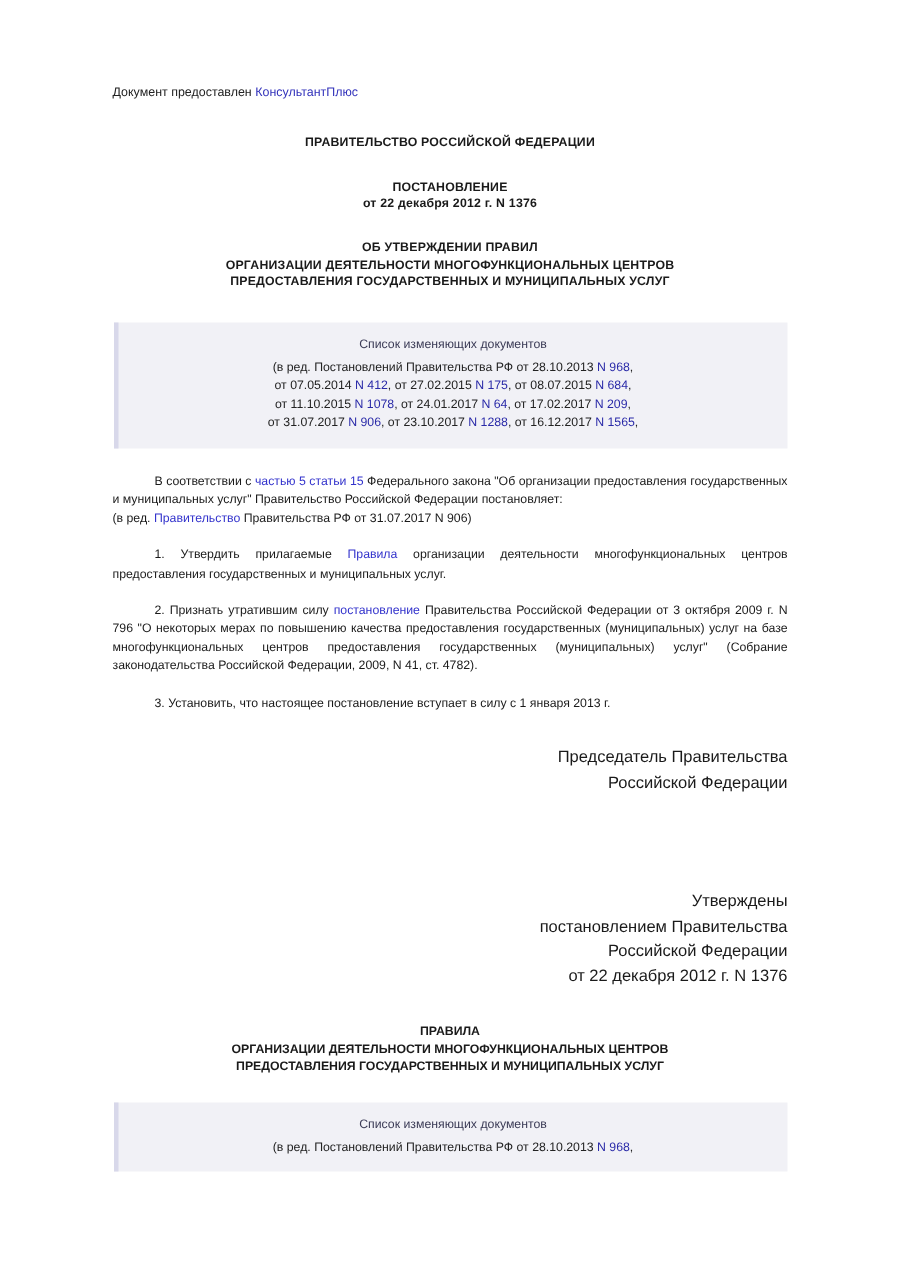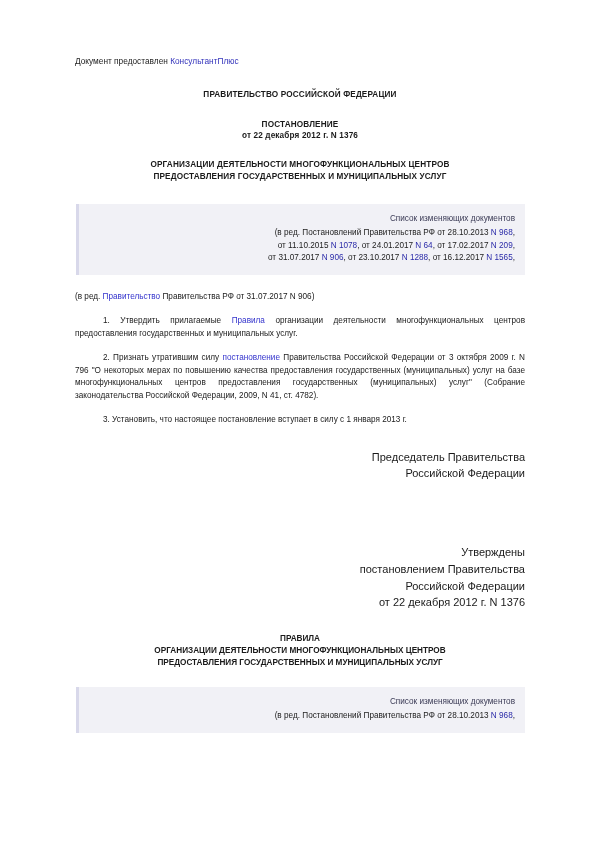--- a/index.html
+++ b/index.html
@@ -40,21 +40,21 @@
     letter-spacing: 0.15px;
   }
   .gap-22 { height: 22px; }
   .gap-18 { height: 18px; }
   .gap-16 { height: 16px; }
   .gap-12 { height: 12px; }
 
   .chglist {
     background: #f1f1f6;
     border-left: 3px solid #d8d8ea;
-    text-align: right;
+    text-align: center;
     padding: 9px 10px 10px 10px;
     box-sizing: border-box;
     margin-left: 1px;
     font-size: 8.2px;
     line-height: 1.52;
     color: #222222;
   }
   .chglist .ttl {
     color: #3a3a55;
     margin-bottom: 2px;
@@ -99,36 +99,39 @@
     <span>Документ предоставлен </span><span class="brand">КонсультантПлюс</span>
   </div>
 
   <div class="gap-22"></div>
 
   <div class="hdr-block">ПРАВИТЕЛЬСТВО РОССИЙСКОЙ ФЕДЕРАЦИИ</div>
   <div class="gap-18"></div>
   <div class="hdr-block">ПОСТАНОВЛЕНИЕ</div>
   <div class="hdr-block">от 22 декабря 2012 г. N 1376</div>
   <div class="gap-18"></div>
+  <div class="hdr-block">ОБ УТВЕРЖДЕНИИ ПРАВИЛ</div>
   <div class="hdr-block">ОРГАНИЗАЦИИ ДЕЯТЕЛЬНОСТИ МНОГОФУНКЦИОНАЛЬНЫХ ЦЕНТРОВ</div>
   <div class="hdr-block">ПРЕДОСТАВЛЕНИЯ ГОСУДАРСТВЕННЫХ И МУНИЦИПАЛЬНЫХ УСЛУГ</div>
 
   <div class="gap-22"></div>
 
   <div class="chglist">
     <div class="ttl">Список изменяющих документов</div>
     <div>
         <div><span>(в ред. Постановлений Правительства РФ от 28.10.2013 </span><span class="ref">N 968</span><span>,</span></div>
+        <div><span>от 07.05.2014 </span><span class="ref">N 412</span><span>, от 27.02.2015 </span><span class="ref">N 175</span><span>, от 08.07.2015 </span><span class="ref">N 684</span><span>,</span></div>
         <div><span>от 11.10.2015 </span><span class="ref">N 1078</span><span>, от 24.01.2017 </span><span class="ref">N 64</span><span>, от 17.02.2017 </span><span class="ref">N 209</span><span>,</span></div>
         <div><span>от 31.07.2017 </span><span class="ref">N 906</span><span>, от 23.10.2017 </span><span class="ref">N 1288</span><span>, от 16.12.2017 </span><span class="ref">N 1565</span><span>,</span></div>
       </div>
   </div>
 
   <div class="gap-16"></div>
 
+  <p class="body"><span>В соответствии с </span><a class="lnk" href="#">частью 5 статьи 15</a><span> Федерального закона "Об организации предоставления государственных и муниципальных услуг" Правительство Российской Федерации постановляет:</span></p>
   <p class="body noind"><span>(в ред. </span><a class="lnk" href="#">Правительство</a><span> Правительства РФ от 31.07.2017 N 906)</span></p>
 
   <div class="gap-12"></div>
   <p class="body"><span>1. Утвердить прилагаемые </span><a class="lnk" href="#">Правила</a><span> организации деятельности многофункциональных центров предоставления государственных и муниципальных услуг.</span></p>
 
   <div class="gap-12"></div>
   <p class="body"><span>2. Признать утратившим силу </span><a class="lnk" href="#">постановление</a><span> Правительства Российской Федерации от 3 октября 2009 г. N 796 "О некоторых мерах по повышению качества предоставления государственных (муниципальных) услуг на базе многофункциональных центров предоставления государственных (муниципальных) услуг" (Собрание законодательства Российской Федерации, 2009, N 41, ст. 4782).</span></p>
 
   <div class="gap-12"></div>
   <p class="body"><span>3. Установить, что настоящее постановление вступает в силу с 1 января 2013 г.</span></p>

